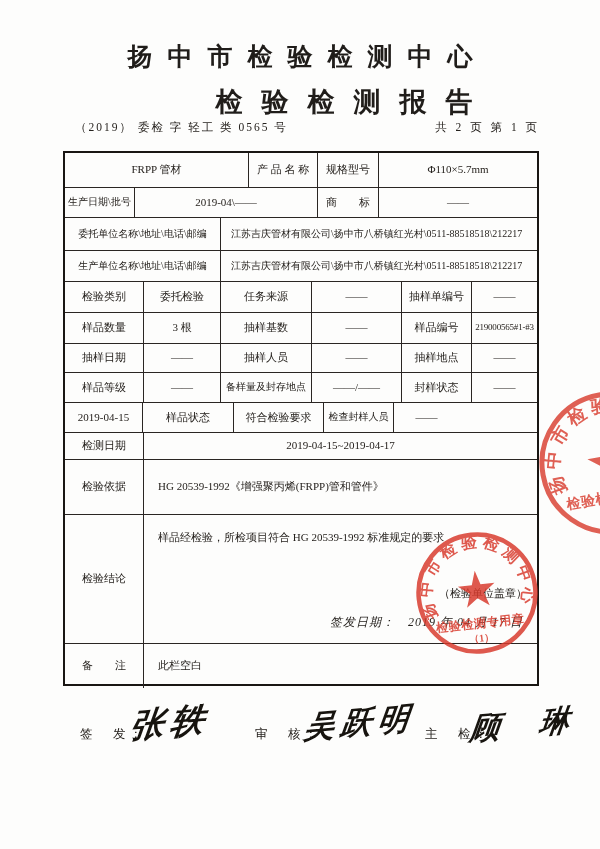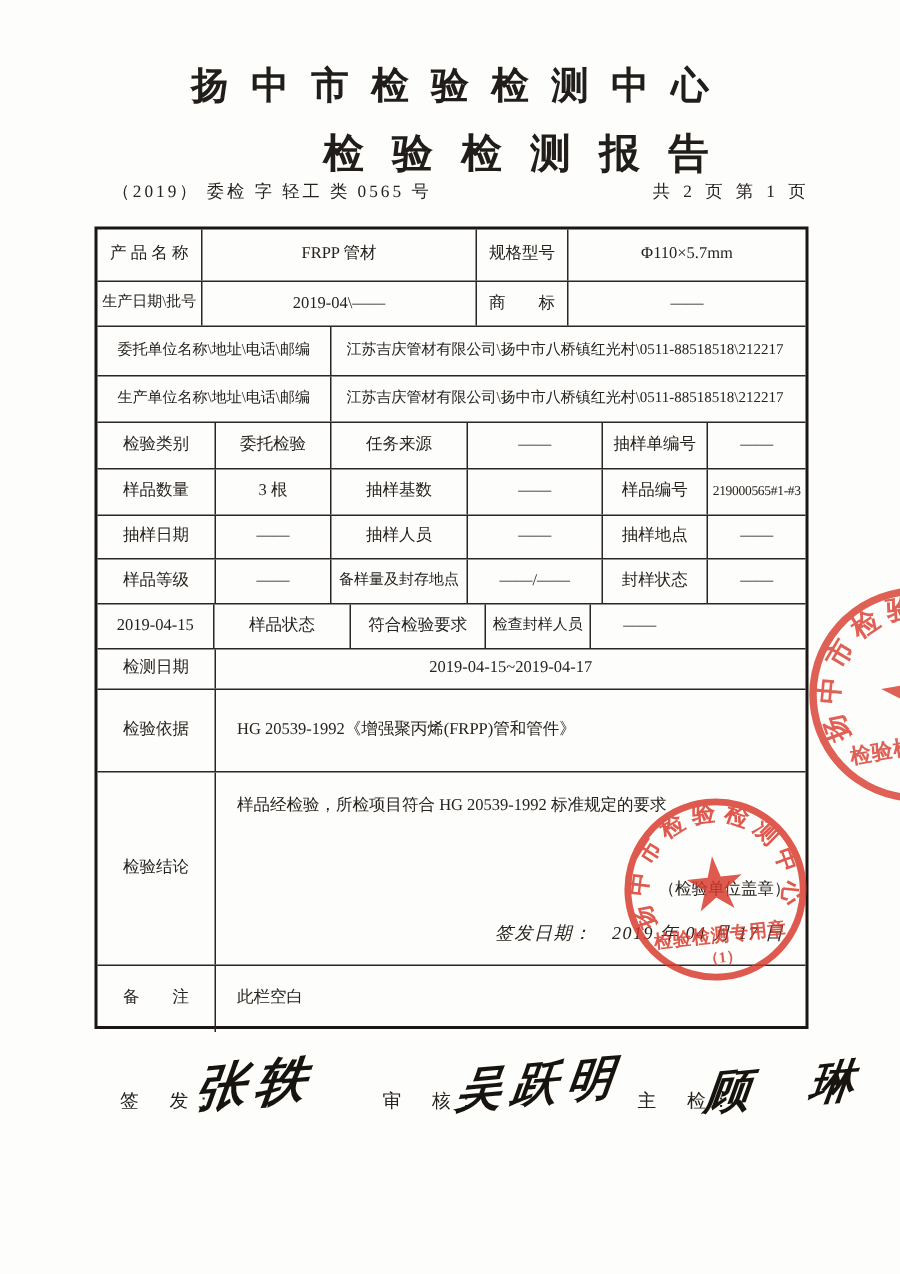--- a/index.html
+++ b/index.html
@@ -68,22 +68,22 @@
   <div class="report-title">检验检测报告</div>
 
   <div class="refline">
     <span class="ref-no">（2019） 委检 字 轻工 类 0565 号</span>
     <span class="page-info">共 2 页 第 1 页</span>
   </div>
 
   <div class="doc-table">
 
     <div class="trow" style="height:34px">
+      <div class="cell" style="width:183px">FRPP 管材</div>
       <div class="cell" style="width:69px">产 品 名 称</div>
-      <div class="cell" style="width:183px">FRPP 管材</div>
       <div class="cell" style="width:61px">规格型号</div>
       <div class="cell" style="width:159px">Φ110×5.7mm</div>
     </div>
 
     <div class="trow" style="height:30px">
       <div class="cell small" style="width:69px">生产日期\批号</div>
       <div class="cell" style="width:183px">2019-04\——</div>
       <div class="cell" style="width:61px">商　　标</div>
       <div class="cell" style="width:159px">——</div>
     </div>

